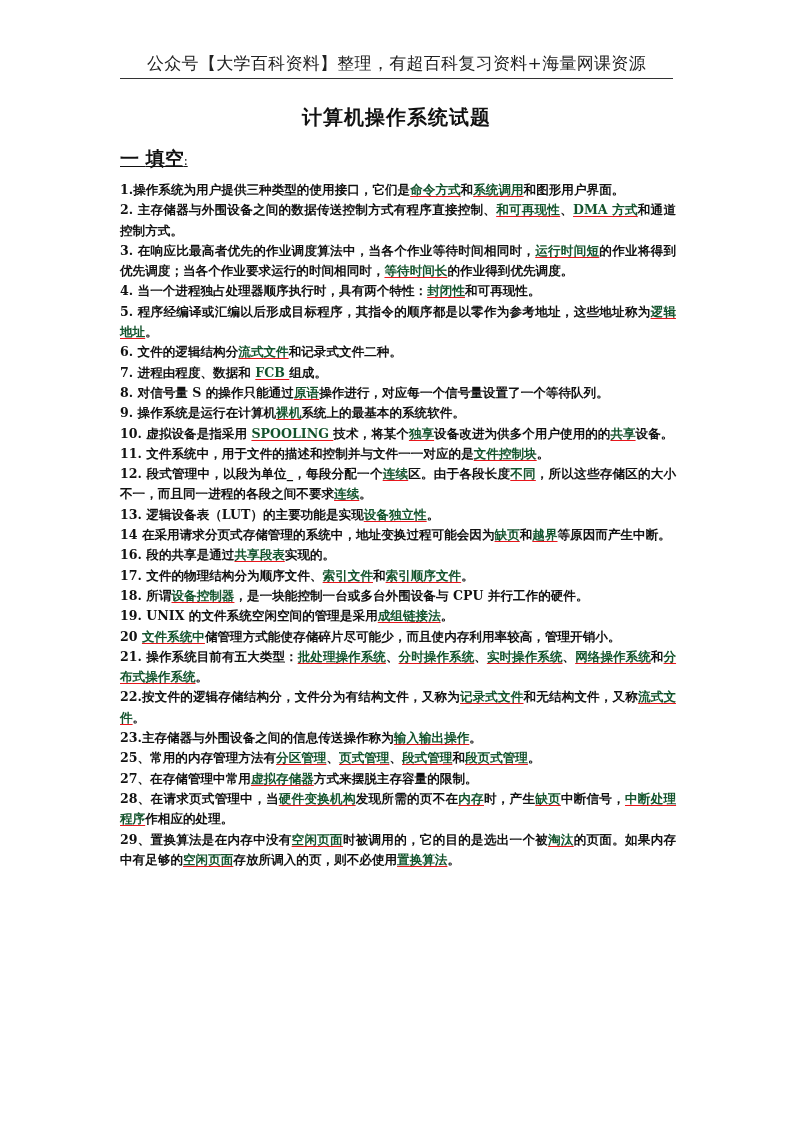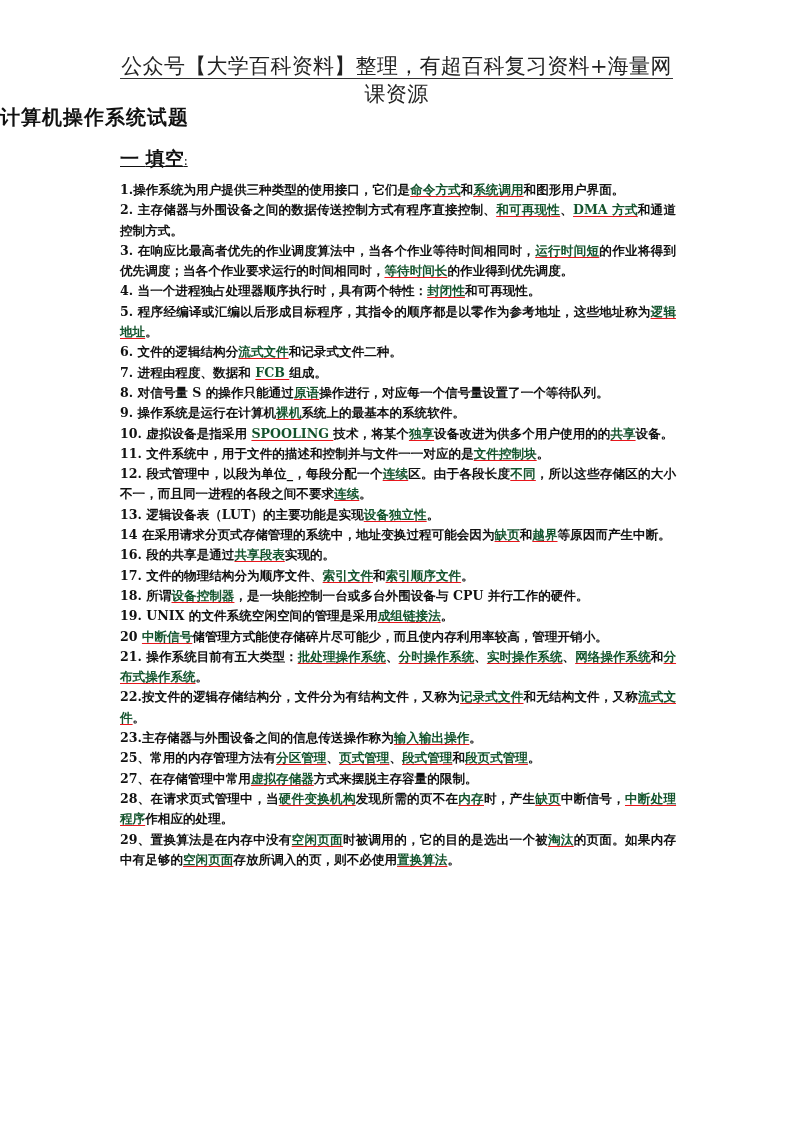--- a/index.html
+++ b/index.html
@@ -1,21 +1,21 @@
 <!DOCTYPE html>
 <html><head>
 <meta charset="utf-8">
 <style>
   html, body { margin: 0; padding: 0; background: #ffffff; }
   body { width: 793px; height: 1122px; position: relative; overflow: hidden;
          font-family: "DejaVu Serif", "Liberation Serif", serif; color: #111; }
   .header { position: absolute; left: 120px; top: 52px; width: 553px; text-align: center;
-            font-size: 21px; color: #222; letter-spacing: 0.3px; }
+            font-size: 17px; color: #222; letter-spacing: 0.3px; }
   .header-rule { position: absolute; left: 120px; top: 78px; width: 553px; height: 1px; background: #333; }
-  .title { position: absolute; left: 0; top: 104px; width: 793px; 
+  .title { position: absolute; left: 0; top: 104px; width: 793px; text-align: center;
            font-size: 20px; font-weight: bold; letter-spacing: 1px; }
   .section { position: absolute; left: 120px; top: 146px; font-size: 19px; font-weight: bold; text-decoration: underline; }
   .section .colon { font-size: 12px; font-weight: normal; }
   .content { position: absolute; left: 120px; top: 180px; width: 556px;
              font-size: 12.6px; line-height: 20.3px; font-weight: bold; }
   .para { margin: 0; text-align: justify; }
   .ans { color: #14532d; text-decoration: underline; text-decoration-color: #e8161b;
          text-underline-offset: 2px; }
 </style>
 </head>
@@ -43,21 +43,21 @@
     <p class="para"><span>9. 操作系统是运行在计算机</span><span class="ans">裸机</span><span>系统上的最基本的系统软件。</span></p>
     <p class="para"><span>10. 虚拟设备是指采用 </span><span class="ans">SPOOLING </span><span>技术，将某个</span><span class="ans">独享</span><span>设备改进为供多个用户使用的的</span><span class="ans">共享</span><span>设备。</span></p>
     <p class="para"><span>11. 文件系统中，用于文件的描述和控制并与文件一一对应的是</span><span class="ans">文件控制块</span><span>。</span></p>
     <p class="para"><span>12. 段式管理中，以段为单位_，每段分配一个</span><span class="ans">连续</span><span>区。由于各段长度</span><span class="ans">不同</span><span>，所以这些存储区的大小不一，而且同一进程的各段之间不要求</span><span class="ans">连续</span><span>。</span></p>
     <p class="para"><span>13. 逻辑设备表（LUT）的主要功能是实现</span><span class="ans">设备独立性</span><span>。</span></p>
     <p class="para"><span>14 在采用请求分页式存储管理的系统中，地址变换过程可能会因为</span><span class="ans">缺页</span><span>和</span><span class="ans">越界</span><span>等原因而产生中断。</span></p>
     <p class="para"><span>16. 段的共享是通过</span><span class="ans">共享段表</span><span>实现的。</span></p>
     <p class="para"><span>17. 文件的物理结构分为顺序文件、</span><span class="ans">索引文件</span><span>和</span><span class="ans">索引顺序文件</span><span>。</span></p>
     <p class="para"><span>18. 所谓</span><span class="ans">设备控制器</span><span>，是一块能控制一台或多台外围设备与 CPU 并行工作的硬件。</span></p>
     <p class="para"><span>19.  UNIX 的文件系统空闲空间的管理是采用</span><span class="ans">成组链接法</span><span>。</span></p>
-    <p class="para"><span>20 </span><span class="ans">中断信号</span><span>储管理方式能使存储碎片尽可能少，而且使内存利用率较高，管理开销小。</span></p>
+    <p class="para"><span>20 </span><span class="ans">文件系统中</span><span>储管理方式能使存储碎片尽可能少，而且使内存利用率较高，管理开销小。</span></p>
     <p class="para"><span>21. 操作系统目前有五大类型：</span><span class="ans">批处理操作系统</span><span>、</span><span class="ans">分时操作系统</span><span>、</span><span class="ans">实时操作系统</span><span>、</span><span class="ans">网络操作系统</span><span>和</span><span class="ans">分布式操作系统</span><span>。</span></p>
     <p class="para"><span>22.按文件的逻辑存储结构分，文件分为有结构文件，又称为</span><span class="ans">记录式文件</span><span>和无结构文件，又称</span><span class="ans">流式文件</span><span>。</span></p>
     <p class="para"><span>23.主存储器与外围设备之间的信息传送操作称为</span><span class="ans">输入输出操作</span><span>。</span></p>
     <p class="para"><span>25、常用的内存管理方法有</span><span class="ans">分区管理</span><span>、</span><span class="ans">页式管理</span><span>、</span><span class="ans">段式管理</span><span>和</span><span class="ans">段页式管理</span><span>。</span></p>
     <p class="para"><span>27、在存储管理中常用</span><span class="ans">虚拟存储器</span><span>方式来摆脱主存容量的限制。</span></p>
     <p class="para"><span>28、在请求页式管理中，当</span><span class="ans">硬件变换机构</span><span>发现所需的页不在</span><span class="ans">内存</span><span>时，产生</span><span class="ans">缺页</span><span>中断信号，</span><span class="ans">中断处理程序</span><span>作相应的处理。</span></p>
     <p class="para"><span>29、置换算法是在内存中没有</span><span class="ans">空闲页面</span><span>时被调用的，它的目的是选出一个被</span><span class="ans">淘汰</span><span>的页面。如果内存中有足够的</span><span class="ans">空闲页面</span><span>存放所调入的页，则不必使用</span><span class="ans">置换算法</span><span>。</span></p>
   </div>
 
 </body></html>

